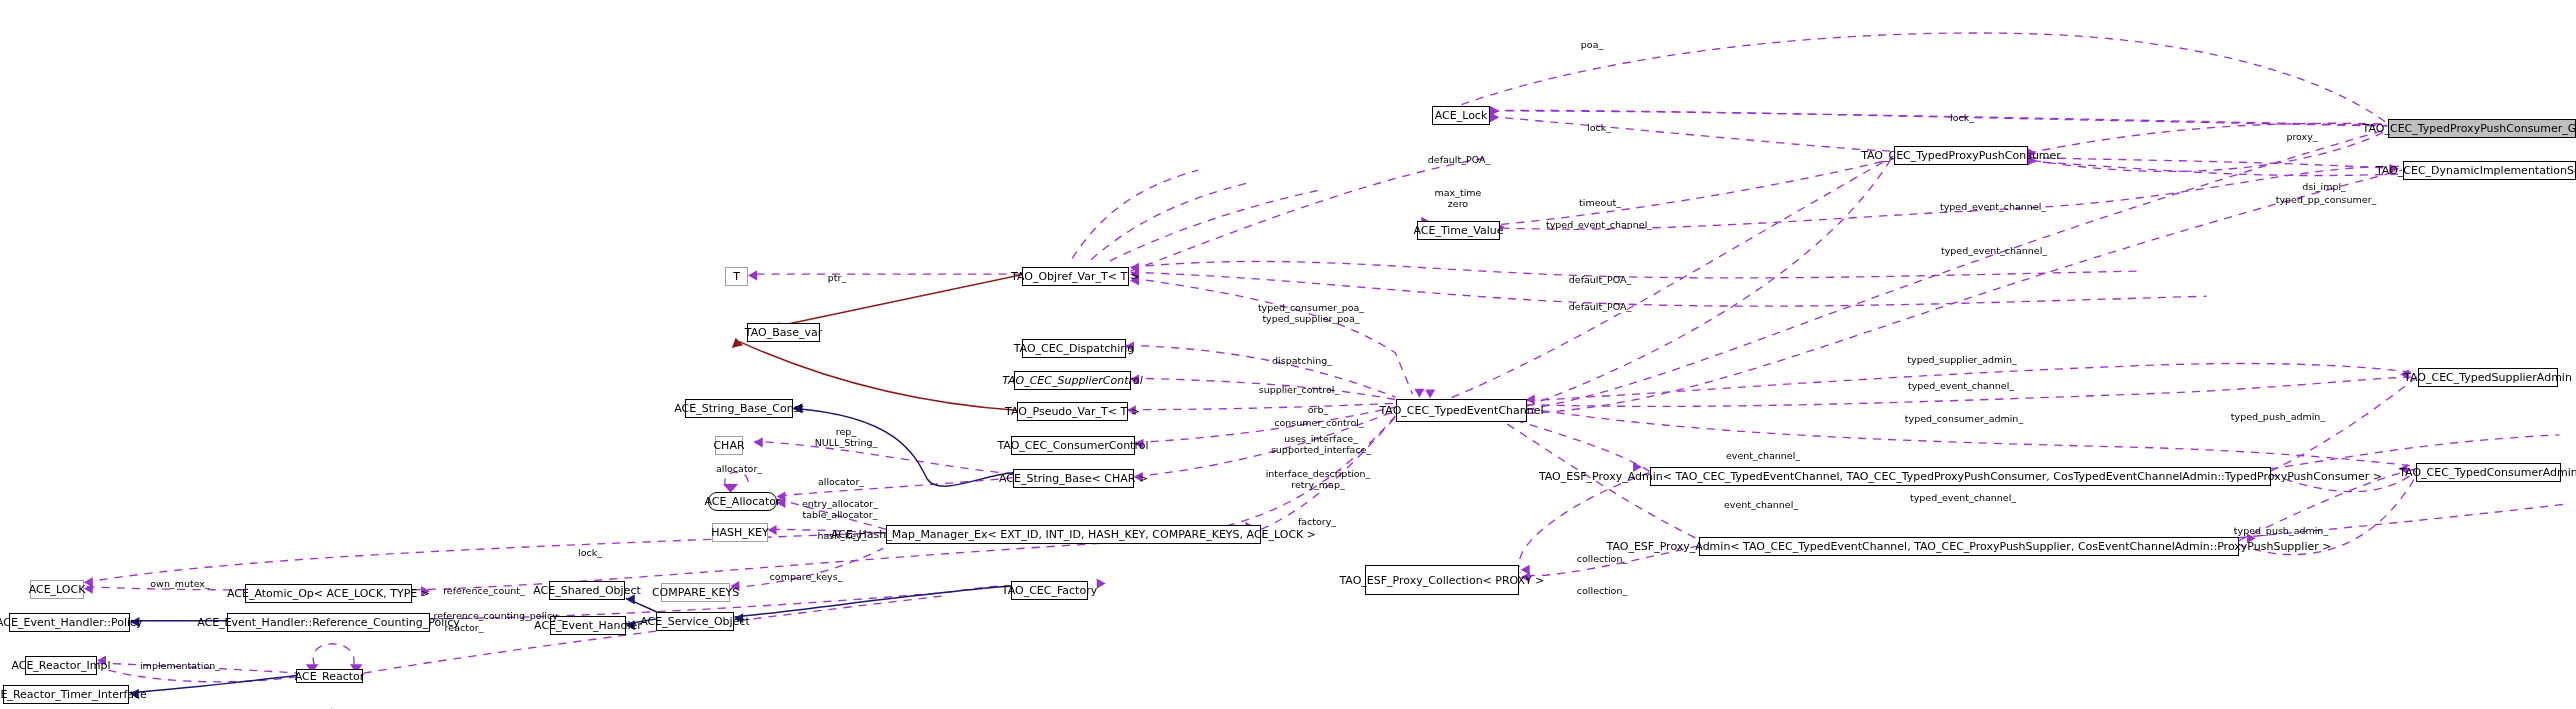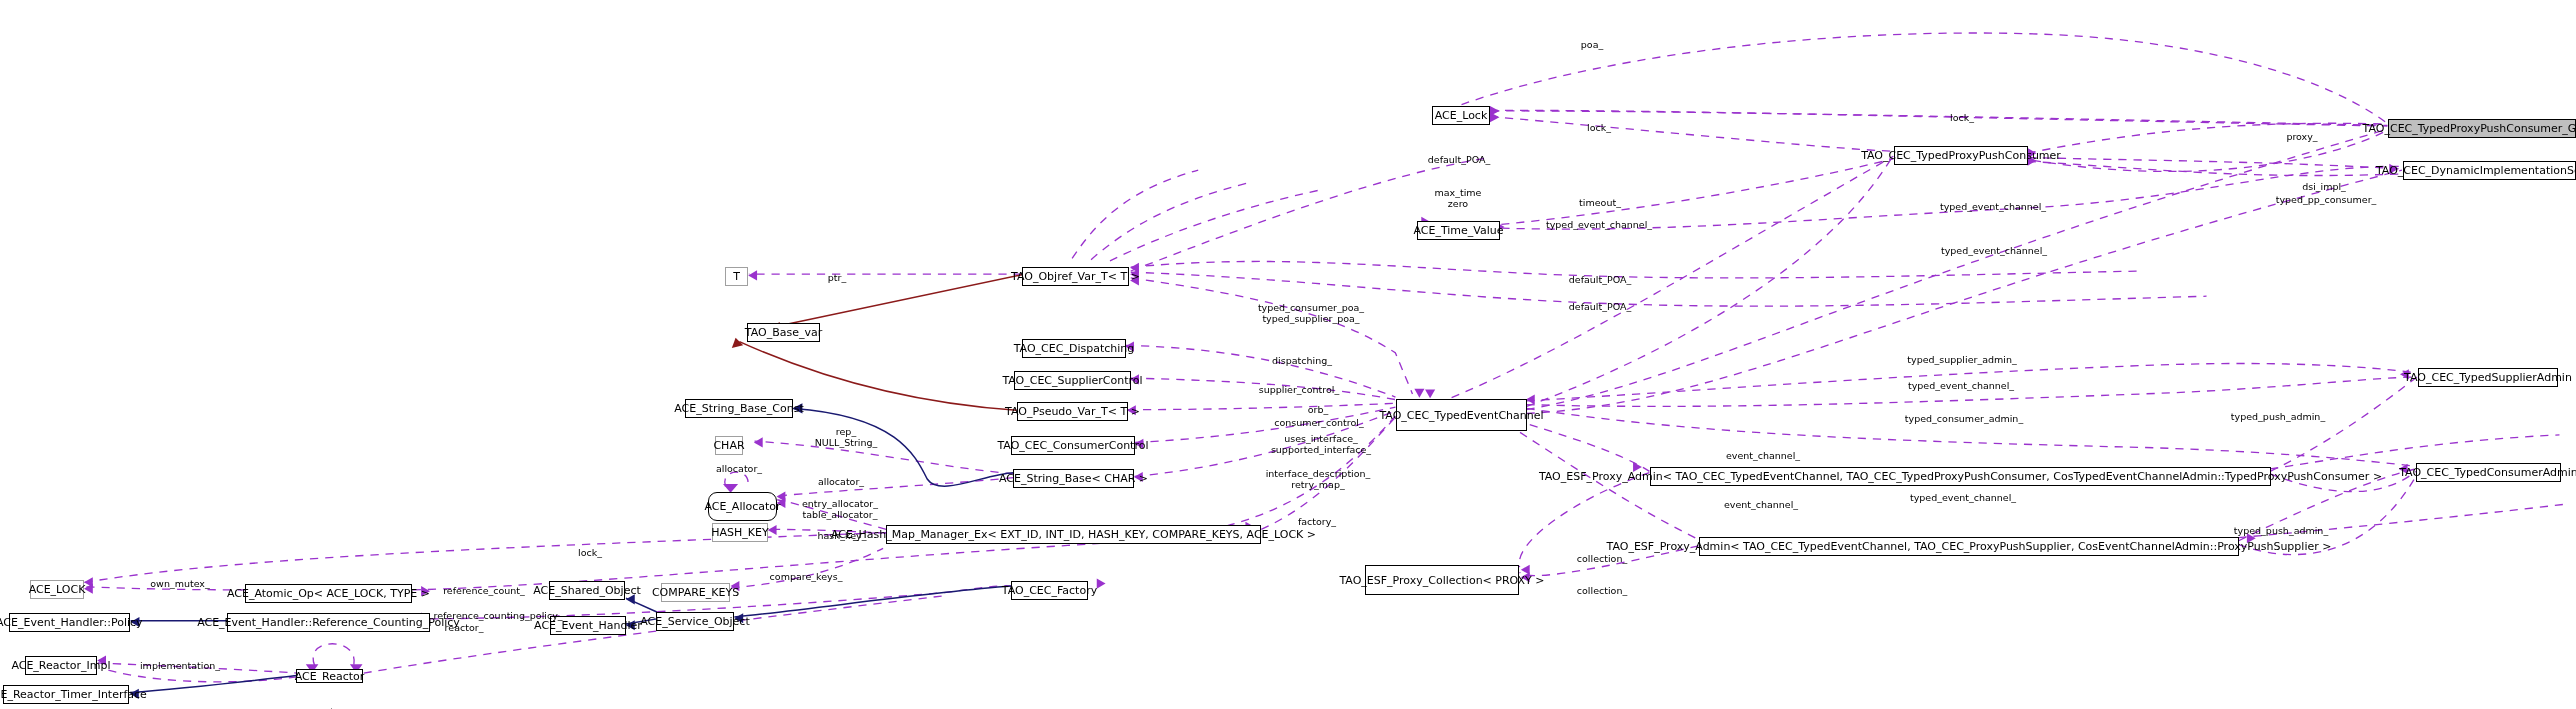--- a/index.html
+++ b/index.html
@@ -229,48 +229,48 @@
       </div>
       <div class="node" style="left: 1022px; top: 267px; width: 107px; height: 19px;">
         <span>TAO_Objref_Var_T&lt; T &gt;</span>
       </div>
       <div class="node" style="left: 703px; top: 323px; width: 73px; height: 19px; margin-left: 44px;">
         <span>TAO_Base_var</span>
       </div>
       <div class="node" style="left: 1022px; top: 339px; width: 104px; height: 19px;">
         <span>TAO_CEC_Dispatching</span>
       </div>
-      <div class="node" style="left: 1014px; top: 371px; width: 117px; height: 19px;">
+      <div class="node" style="left: 1014px; top: 371px; width: 117px; height: 19px; font-style: italic;">
         <span>TAO_CEC_SupplierControl</span>
       </div>
       <div class="node" style="left: 1017px; top: 402px; width: 111px; height: 19px;">
         <span>TAO_Pseudo_Var_T&lt; T &gt;</span>
       </div>
       <div class="node" style="left: 1011px; top: 436px; width: 124px; height: 19px;">
         <span>TAO_CEC_ConsumerControl</span>
       </div>
       <div class="node" style="left: 1013px; top: 469px; width: 121px; height: 19px;">
         <span>ACE_String_Base&lt; CHAR &gt;</span>
       </div>
       <div class="node" style="left: 685px; top: 399px; width: 108px; height: 19px;">
         <span>ACE_String_Base_Const</span>
       </div>
       <div class="node light" style="left: 715px; top: 436px; width: 28px; height: 19px;">
         <span>CHAR</span>
       </div>
-      <div class="node" style="left: 708px; top: 492px; width: 69px; height: 29px; border-radius: 9px;">
+      <div class="node" style="left: 708px; top: 492px; width: 69px; height: 19px; border-radius: 9px;">
         <span>ACE_Allocator</span>
       </div>
       <div class="node light" style="left: 712px; top: 523px; width: 56px; height: 19px;">
         <span>HASH_KEY</span>
       </div>
       <div class="node" style="left: 886px; top: 525px; width: 375px; height: 19px;">
         <span>ACE_Hash_Map_Manager_Ex&lt; EXT_ID, INT_ID, HASH_KEY, COMPARE_KEYS, ACE_LOCK &gt;</span>
       </div>
-      <div class="node" style="left: 1396px; top: 399px; width: 131px; height: 32px;">
+      <div class="node" style="left: 1396px; top: 399px; width: 131px; height: 23px;">
         <span>TAO_CEC_TypedEventChannel</span>
       </div>
       <div class="node" style="left: 1650px; top: 467px; width: 621px; height: 19px;">
         <span>TAO_ESF_Proxy_Admin&lt; TAO_CEC_TypedEventChannel, TAO_CEC_TypedProxyPushConsumer, CosTypedEventChannelAdmin::TypedProxyPushConsumer &gt;</span>
       </div>
       <div class="node" style="left: 1699px; top: 537px; width: 540px; height: 19px;">
         <span>TAO_ESF_Proxy_Admin&lt; TAO_CEC_TypedEventChannel, TAO_CEC_ProxyPushSupplier, CosEventChannelAdmin::ProxyPushSupplier &gt;</span>
       </div>
       <div class="node" style="left: 1365px; top: 565px; width: 154px; height: 30px;">
         <span>TAO_ESF_Proxy_Collection&lt; PROXY &gt;</span>

